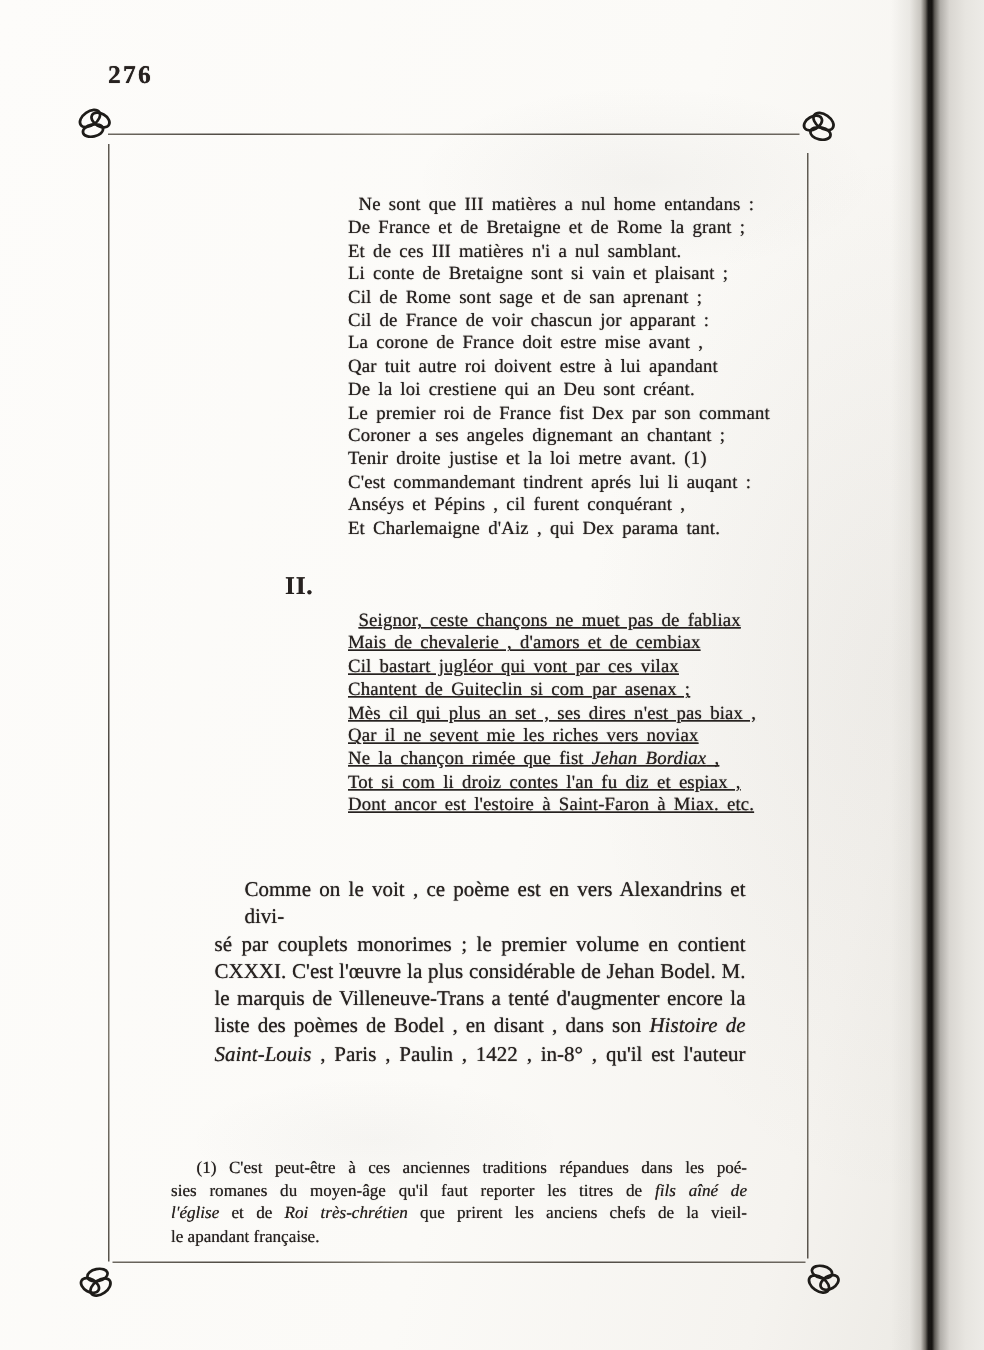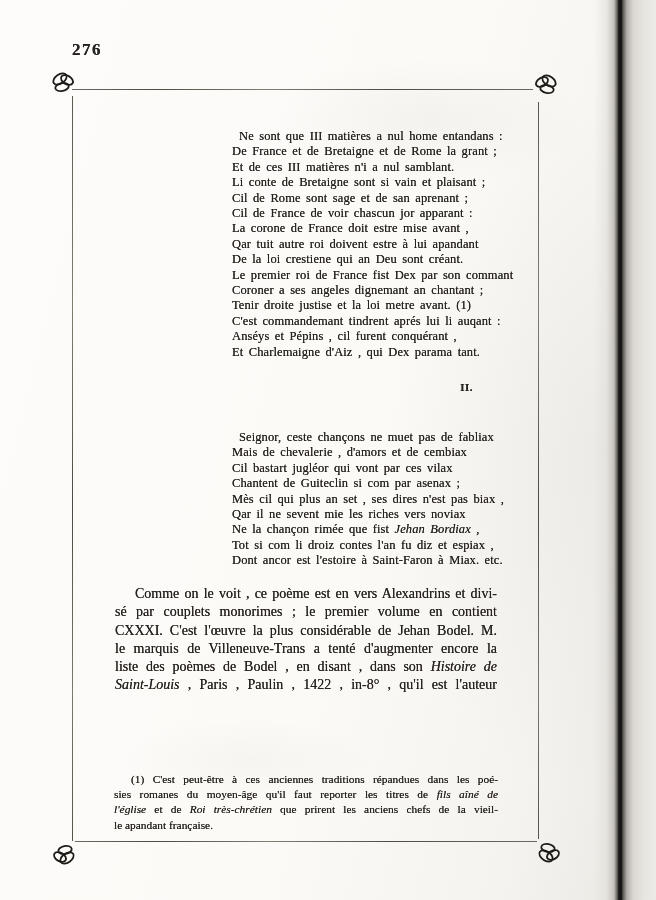--- a/index.html
+++ b/index.html
@@ -48,33 +48,33 @@
     text-shadow:0 0 0.5px rgba(39,34,32,0.9);
   }
   .verse {
     position:absolute; left:188px; white-space:nowrap;
     font-size:12.5px; line-height:15.4px;
     word-spacing:2.2px; letter-spacing:0.1px;
     text-shadow:0 0 0.6px rgba(39,34,32,0.85);
     margin-left:44px;
   }
   #stanza1 { top:129px; }
-  #stanza2 { top:430px; }
+  #stanza2 { top:406px;text-decoration:underline; }
   .verse .line:first-child { padding-left:7px; }
   .section-heading {
-    position:absolute; left:190px; top:381px; width:283px; text-align:right;
-    font-size:11px; font-weight:bold; letter-spacing:0.5px;
+    position:absolute; left:190px; top:381px; width:283px; text-align:left;
+    font-size:17px; font-weight:bold; letter-spacing:0.5px;
     text-shadow:0 0 0.4px rgba(39,34,32,0.8);
   }
   .prose {
     position:absolute; left:115px; top:585px; width:382px;
     font-size:14px; line-height:18.3px;
     text-shadow:0 0 0.6px rgba(39,34,32,0.9);
   }
-  .prose .line { text-align:justify; text-align-last:justify; }
+  .prose .line { text-align:justify; text-align-last:justify;margin-left:28px; }
   .prose .line:first-child { padding-left:20px; }
   .footnote {
     position:absolute; left:114px; top:772px; width:384px;
     font-size:11.4px; line-height:15.2px;
     text-shadow:0 0 0.45px rgba(39,34,32,0.85);
   }
   .footnote .line { text-align:justify; text-align-last:justify; }
   .footnote .line:first-child { padding-left:17px; }
   .footnote .line:last-child { text-align-last:left; }
   .it { font-style:italic; }

